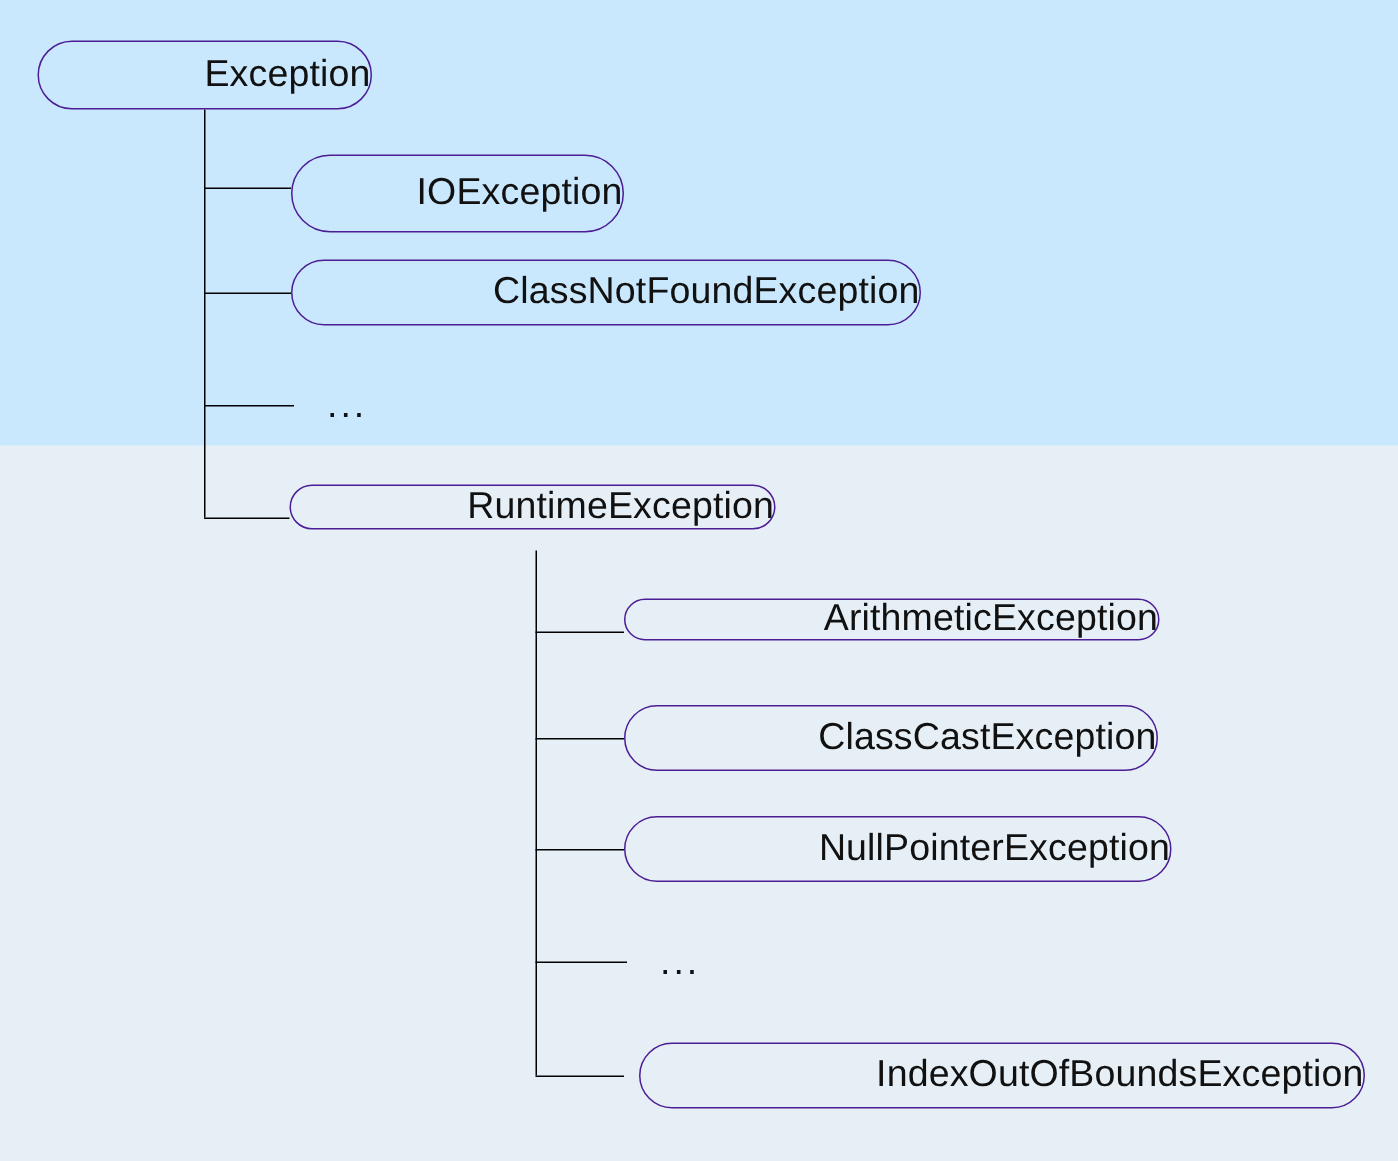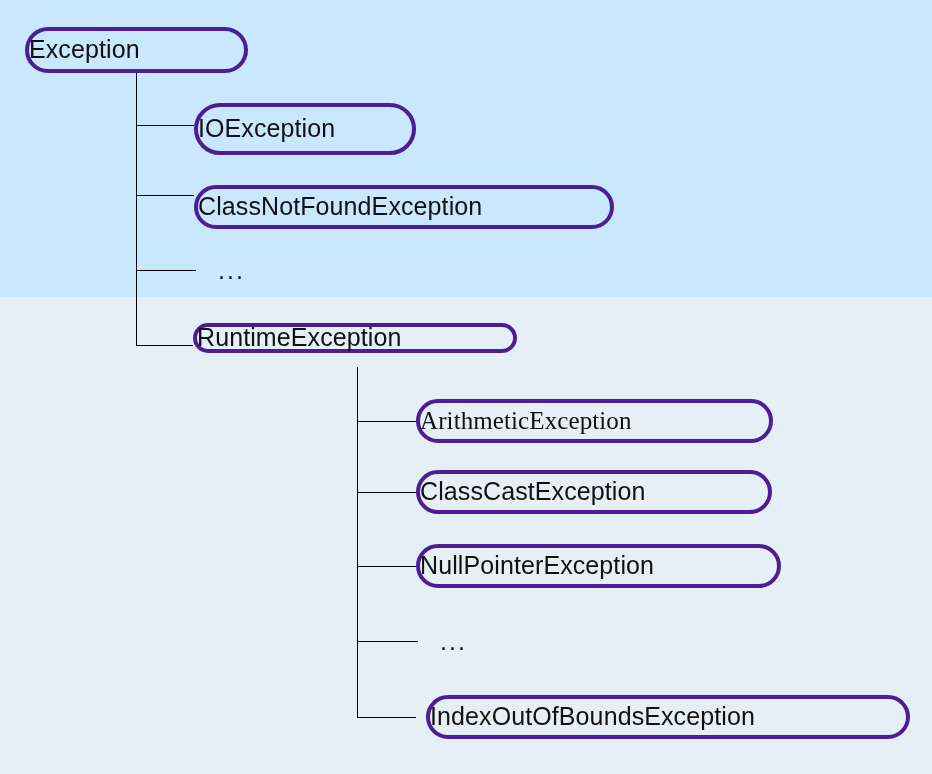--- a/index.html
+++ b/index.html
@@ -39,26 +39,26 @@
     position: absolute;
     background: #000000;
   }
   .edge-v { width: 1px; }
   .edge-h { height: 1px; }
 
   
   .node {
     position: absolute;
     box-sizing: border-box;
-    border: 4px solid #4c1d95;
+    border: 1px solid #4c1d95;
     border-radius: 999px;
     background: transparent;
     display: flex;
     align-items: center;
-    justify-content: flex-start;
+    justify-content: flex-end;
     white-space: nowrap;
   }
   .node .node-label {
     font-size: 25px;
     line-height: 1;
     color: #111111;
     letter-spacing: 0.1px;
     padding-bottom: 2px;
   }
   
@@ -97,33 +97,33 @@
   <div class="edge edge-h" style="left:357px; top:717px; width:59px;"></div>
 
   <div class="node" style="left:25px; top:27px; width:223px; height:46px;">
     <span class="node-label">Exception</span>
   </div>
 
   <div class="node" style="left:194px; top:103px; width:222px; height:52px;">
     <span class="node-label">IOException</span>
   </div>
 
-  <div class="node" style="left:194px; top:173px; width:420px; height:44px;margin-top:12px;">
+  <div class="node" style="left:194px; top:173px; width:420px; height:44px;">
     <span class="node-label">ClassNotFoundException</span>
   </div>
 
   <div class="ellipsis-node" style="left:218px; top:258px; height:24px;">
     <span>...</span>
   </div>
 
   <div class="node" style="left:193px; top:323px; width:324px; height:30px;">
     <span class="node-label">RuntimeException</span>
   </div>
 
-  <div class="node" style="left:416px; top:399px; width:357px; height:44px;font-family:Liberation Serif, serif;">
+  <div class="node" style="left:416px; top:399px; width:357px; height:28px;">
     <span class="node-label">ArithmeticException</span>
   </div>
 
   <div class="node" style="left:416px; top:470px; width:356px; height:44px;">
     <span class="node-label">ClassCastException</span>
   </div>
 
   <div class="node" style="left:416px; top:544px; width:365px; height:44px;">
     <span class="node-label">NullPointerException</span>
   </div>

